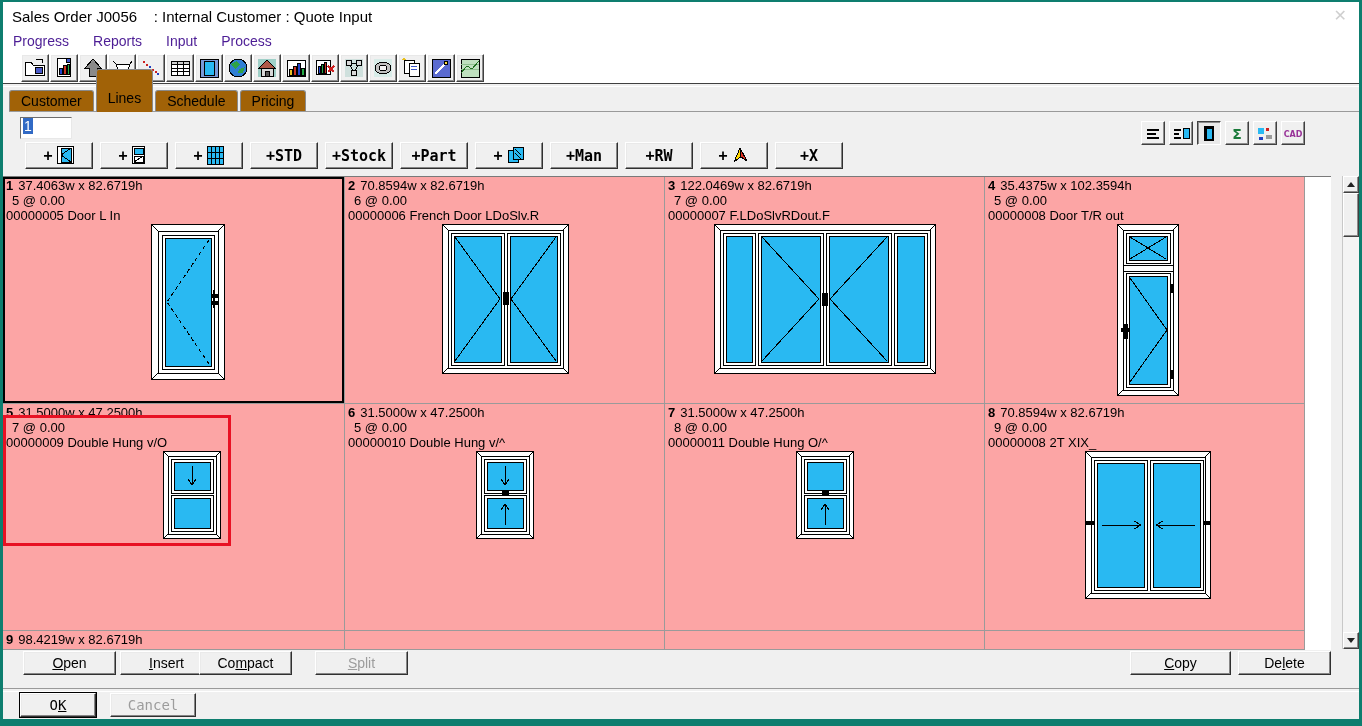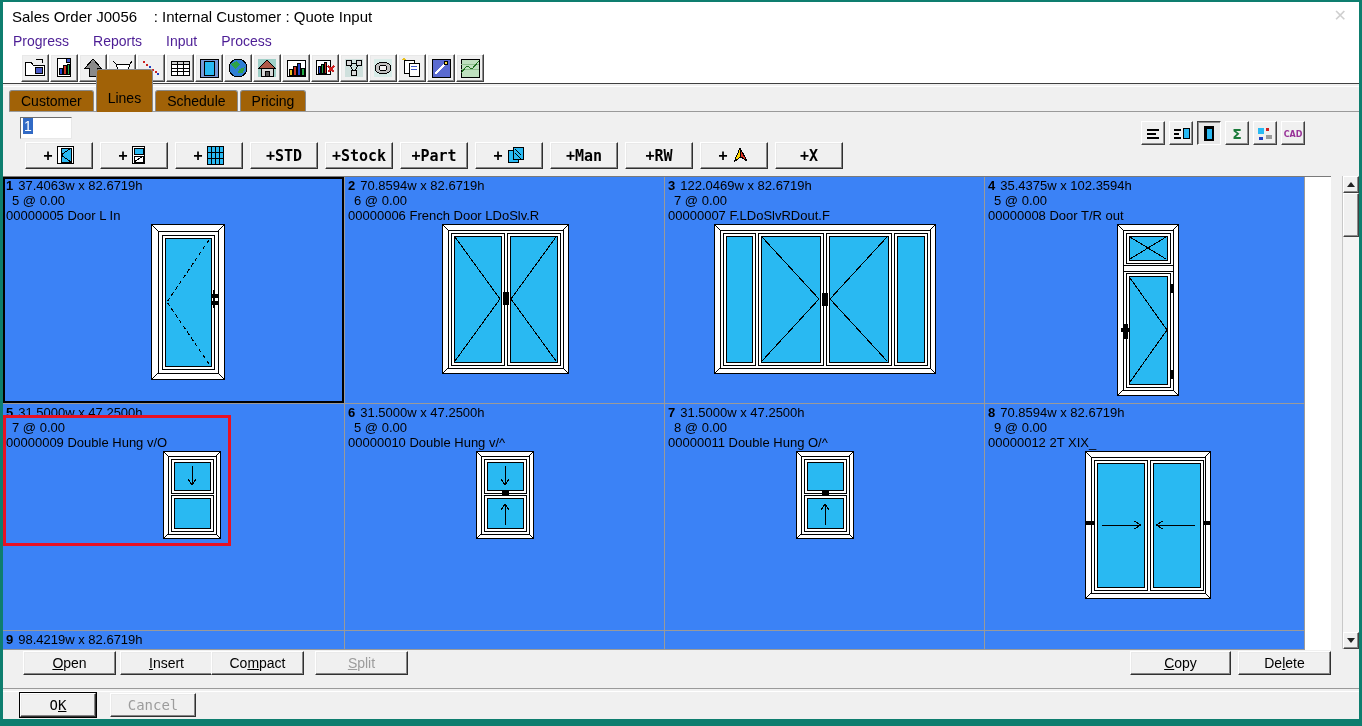--- a/index.html
+++ b/index.html
@@ -30,21 +30,21 @@
   .num-input .sel{background:#316ac5;color:#fff;padding:0 1px;}
   
   .add-row{position:absolute;left:22px;top:140px;height:28px;display:flex;gap:7px;}
   .add-btn{width:68px;height:27px;background:#f0f0f0;border:1px solid;border-color:#ffffff #303030 #303030 #ffffff;box-shadow:inset -1px -1px 0 #868686, inset 1px 1px 0 #e9e9e9;display:flex;align-items:center;justify-content:center;gap:4px;font-family:"DejaVu Sans Mono",monospace;font-weight:bold;font-size:15px;color:#000;}
   
   .view-row{position:absolute;left:1138px;top:119px;display:flex;gap:4px;}
   .view-btn{width:24px;height:24px;background:#f0f0f0;border:1px solid;border-color:#ffffff #404040 #404040 #ffffff;box-shadow:inset -1px -1px 0 #8c8c8c;display:flex;align-items:center;justify-content:center;}
   .view-btn.pressed{border-color:#404040 #ffffff #ffffff #404040;box-shadow:inset 1px 1px 0 #8c8c8c;background:#e9e9e9;}
   
   .grid{position:absolute;left:0;top:174px;width:1328px;height:473px;background:#fff;border-top:1px solid #7a7a7a;}
-  .cell{position:absolute;background:#3b82f6;border-right:1px solid #9a9a9a;border-bottom:1px solid #9a9a9a;box-sizing:border-box;font-size:13px;color:#000;overflow:hidden;}
+  .cell{position:absolute;background:#fca5a5;border-right:1px solid #9a9a9a;border-bottom:1px solid #9a9a9a;box-sizing:border-box;font-size:13px;color:#000;overflow:hidden;}
   .cell.selected{box-shadow:inset 0 0 0 2px #000;}
   .cell .l1{position:absolute;left:3px;top:1px;white-space:pre;}
   .cell .l1 b{margin-right:5px;}
   .cell .l2{position:absolute;left:9px;top:16px;white-space:pre;}
   .cell .l3{position:absolute;left:3px;top:31px;white-space:pre;}
   .drawing{position:absolute;}
   .redbox{position:absolute;left:0px;top:11px;width:228px;height:131px;border:3px solid #e81123;box-sizing:border-box;pointer-events:none;z-index:5;}
   
   .vscroll{position:absolute;right:0;top:174px;width:17px;height:473px;background:#f4f4f4;border-left:1px solid #c8c8c8;box-sizing:border-box;}
   .sb-btn{position:absolute;left:0;width:16px;height:17px;background:#f0f0f0;border:1px solid;border-color:#ffffff #404040 #404040 #ffffff;box-shadow:inset -1px -1px 0 #8c8c8c;box-sizing:border-box;display:flex;align-items:center;justify-content:center;}
@@ -559,21 +559,21 @@
             <line x1="29" y1="74" x2="29" y2="54" stroke="#000" stroke-width="1"></line>
             <line x1="25" y1="59" x2="29" y2="53" stroke="#000" stroke-width="1"></line>
             <line x1="33" y1="59" x2="29" y2="53" stroke="#000" stroke-width="1"></line>
             <rect x="26" y="40" width="6" height="3" fill="#000" stroke="#000"></rect>
           </svg>
         </div>
       </div>
       <div class="cell" style="left: 982px; top: 227px; width: 320px; height: 227px;">
         <div class="l1"><b>8</b><span>70.8594w x 82.6719h</span></div>
         <div class="l2">9 @ 0.00</div>
-        <div class="l3">00000012 2T XIX_</div>
+        <div class="l3">00000008 2T XIX_</div>
         <div class="drawing" style="top: 47px; left: 100px;">
           <svg width="126" height="148" viewBox="0 0 126 148">
             <rect x="0.5" y="0.5" width="125" height="147" fill="#fff" stroke="#000"></rect>
             <rect x="6" y="6" width="114" height="136" fill="none" stroke="#000"></rect>
             <line x1="0.5" y1="0.5" x2="6" y2="6" stroke="#000" stroke-width="1"></line>
             <line x1="125.5" y1="0.5" x2="120" y2="6" stroke="#000" stroke-width="1"></line>
             <line x1="0.5" y1="147.5" x2="6" y2="142" stroke="#000" stroke-width="1"></line>
             <line x1="125.5" y1="147.5" x2="120" y2="142" stroke="#000" stroke-width="1"></line>
             <rect x="9" y="9" width="53" height="130" fill="#fff" stroke="#000"></rect>
             <rect x="12" y="12" width="47" height="124" fill="#29b9f2" stroke="#000"></rect>
@@ -612,21 +612,21 @@
       <button class="btn95" style="left: 20px; width: 93px;">
         <span></span>
         <u><span>O</span></u>
         <span>pen</span>
       </button>
       <button class="btn95" style="left: 117px; width: 93px;">
         <span></span>
         <u><span>I</span></u>
         <span>nsert</span>
       </button>
-      <button class="btn95" style="left: 208px; width: 93px;">
+      <button class="btn95" style="left: 196px; width: 93px;">
         <span>Co</span>
         <u><span>m</span></u>
         <span>pact</span>
       </button>
       <button class="btn95 disabled" style="left: 312px; width: 93px;">
         <span></span>
         <u><span>S</span></u>
         <span>plit</span>
       </button>
       <button class="btn95" style="left: 1127px; width: 101px;">

